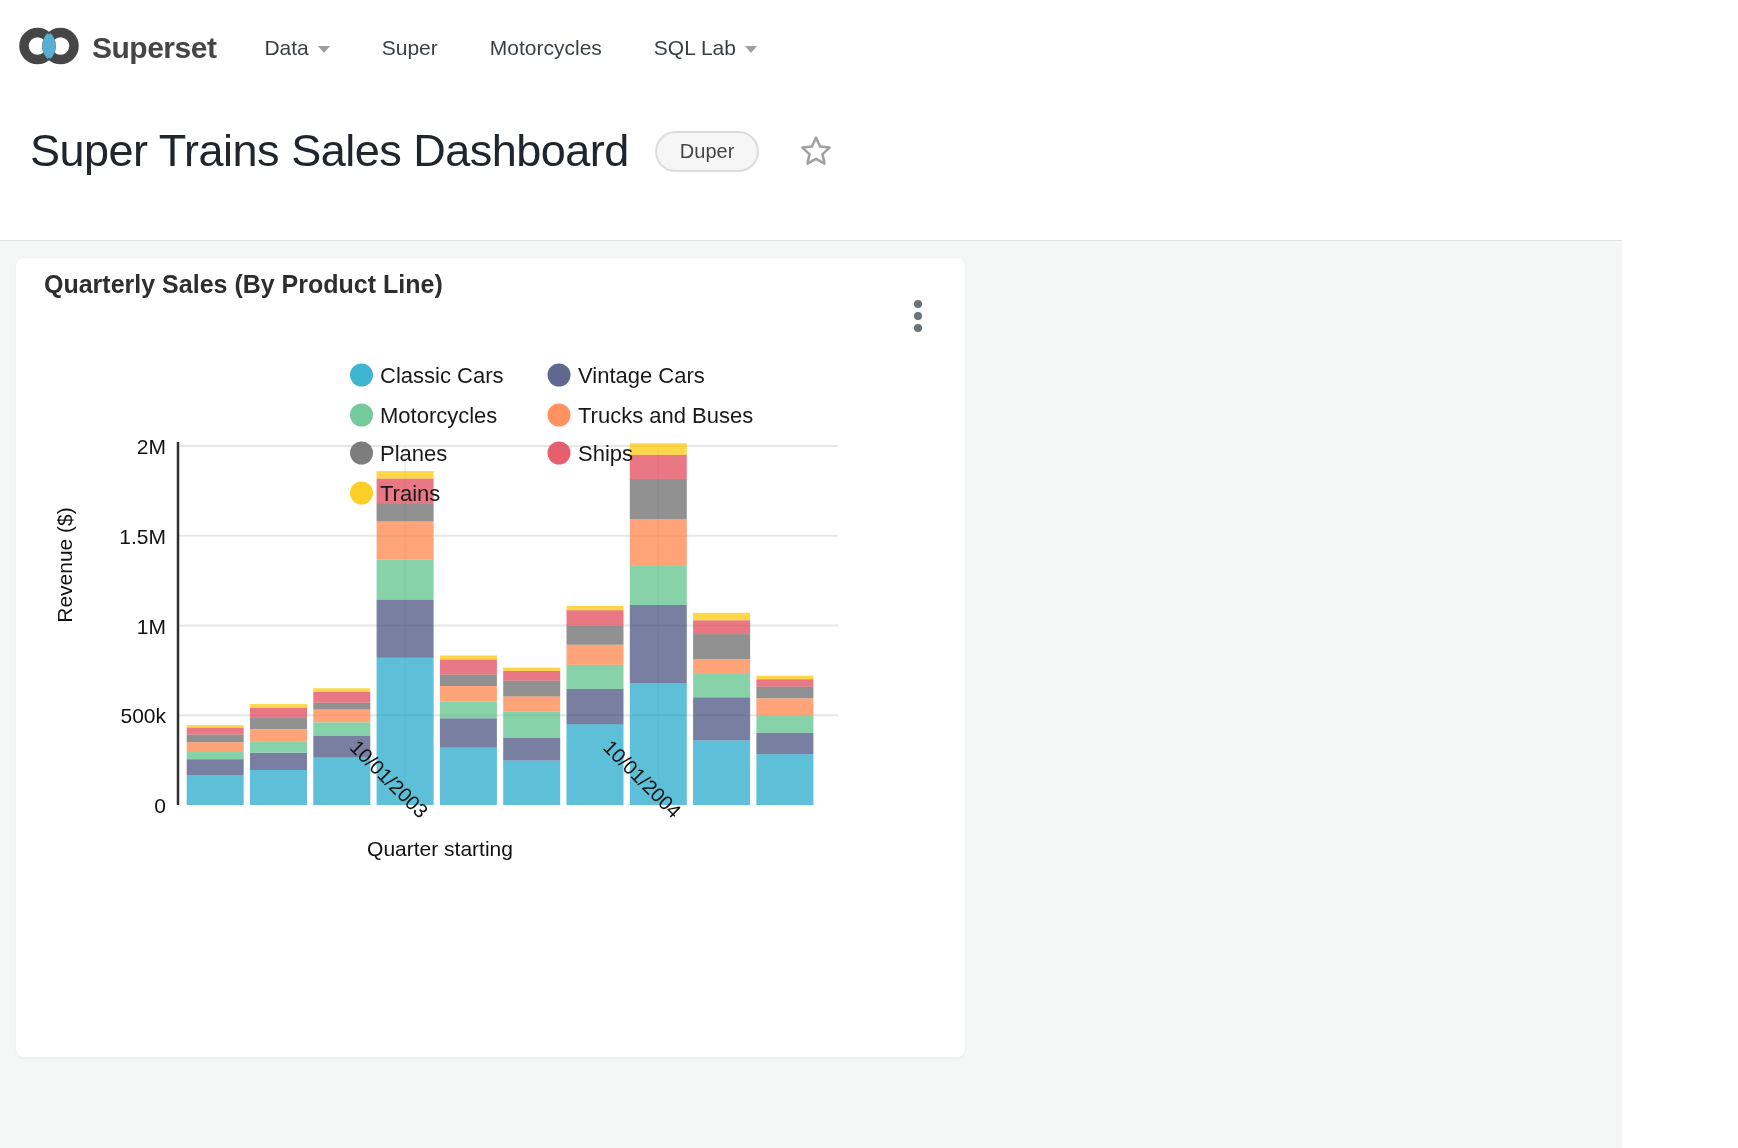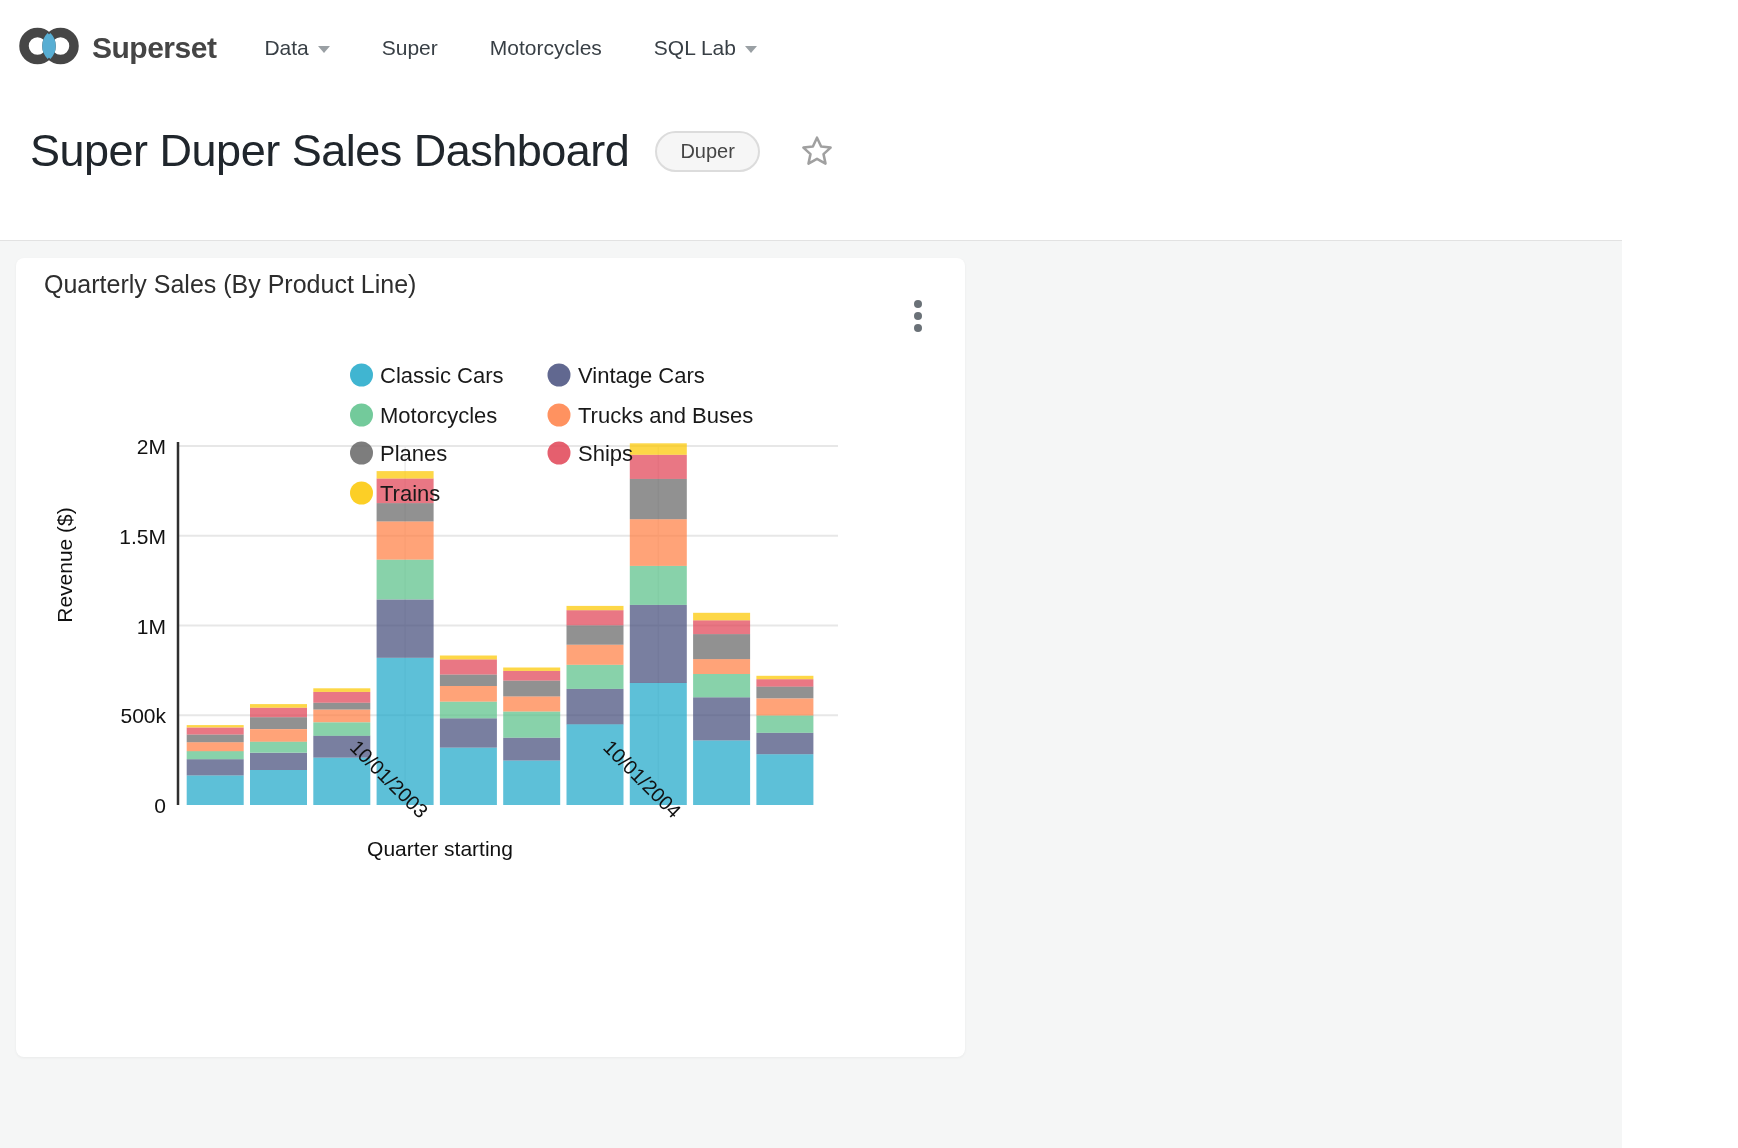--- a/index.html
+++ b/index.html
@@ -24,21 +24,21 @@
                   background:#f6f6f6; border:2px solid #dcdcdc; border-radius:21px;
                   font-size:20px; color:#454545; }
   .star-btn { margin-left:40px; width:34px; height:34px; cursor:pointer; }
 
   .divider { position:absolute; left:0; top:240px; width:100%; height:1px; background:#e2e2e2; }
   .dash-bg { position:absolute; left:0; top:241px; width:100%; height:907px; background:#f5f6f6; }
 
   
   .card { position:absolute; left:16px; top:258px; width:949px; height:799px;
           background:#fff; border-radius:8px; box-shadow:0 1px 3px rgba(0,0,0,.05); }
-  .card-title { position:absolute; left:28px; top:12px; font-size:25px; font-weight:400; color:#2e2e2e; }
+  .card-title { position:absolute; left:28px; top:12px; font-size:25px; font-weight:700; color:#2e2e2e; }
   .kebab { position:absolute; left:886px; top:34px; width:32px; height:48px; cursor:pointer;
            display:flex; flex-direction:column; align-items:center; justify-content:center; gap:4px; }
   .kebab .dot { width:8px; height:8px; border-radius:50%; background:#6a7177; }
   .chart-svg { position:absolute; left:0; top:0; }
 </style>
 </head>
 <body>
 
 <div class="page">
 
@@ -66,21 +66,21 @@
           <span>Motorcycles</span>
         </div>
         <div class="nav-item">
           <span>SQL Lab</span>
           <span class="caret"></span>
         </div>
       </div>
   </nav>
 
   <div class="header-row">
-    <h1 class="dash-title">Super Duper Sales Dashboard</h1>
+    <h1 class="dash-title">Super Trains Sales Dashboard</h1>
     <span class="status-badge">Duper</span>
     <span class="star-btn">
       <svg width="34" height="34" viewBox="0 0 24 24">
         <path d="M12 2.6 L14.9 8.8 L21.6 9.6 L16.6 14.2 L18 20.9 L12 17.5 L6 20.9 L7.4 14.2 L2.4 9.6 L9.1 8.8 Z" fill="none" stroke="#a0a0a0" stroke-width="1.8" stroke-linejoin="round"></path>
       </svg>
     </span>
   </div>
 
   <div class="divider"></div>
   <div class="dash-bg"></div>

